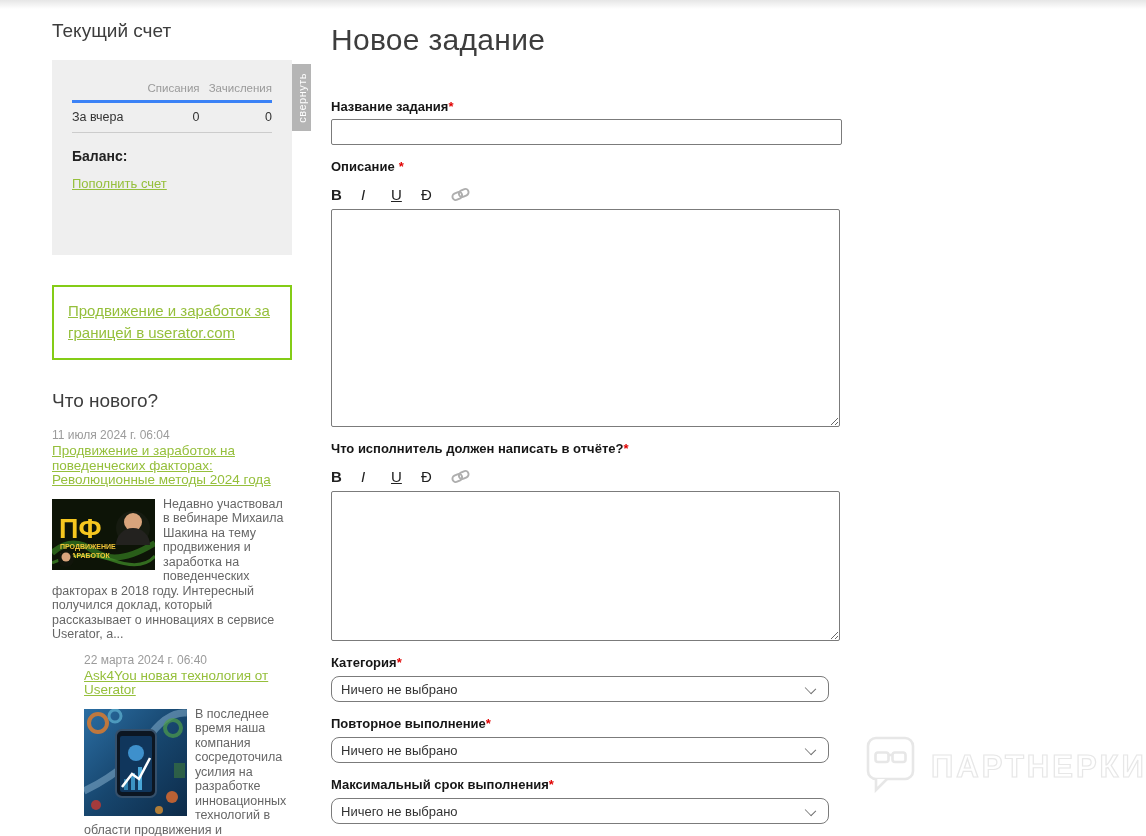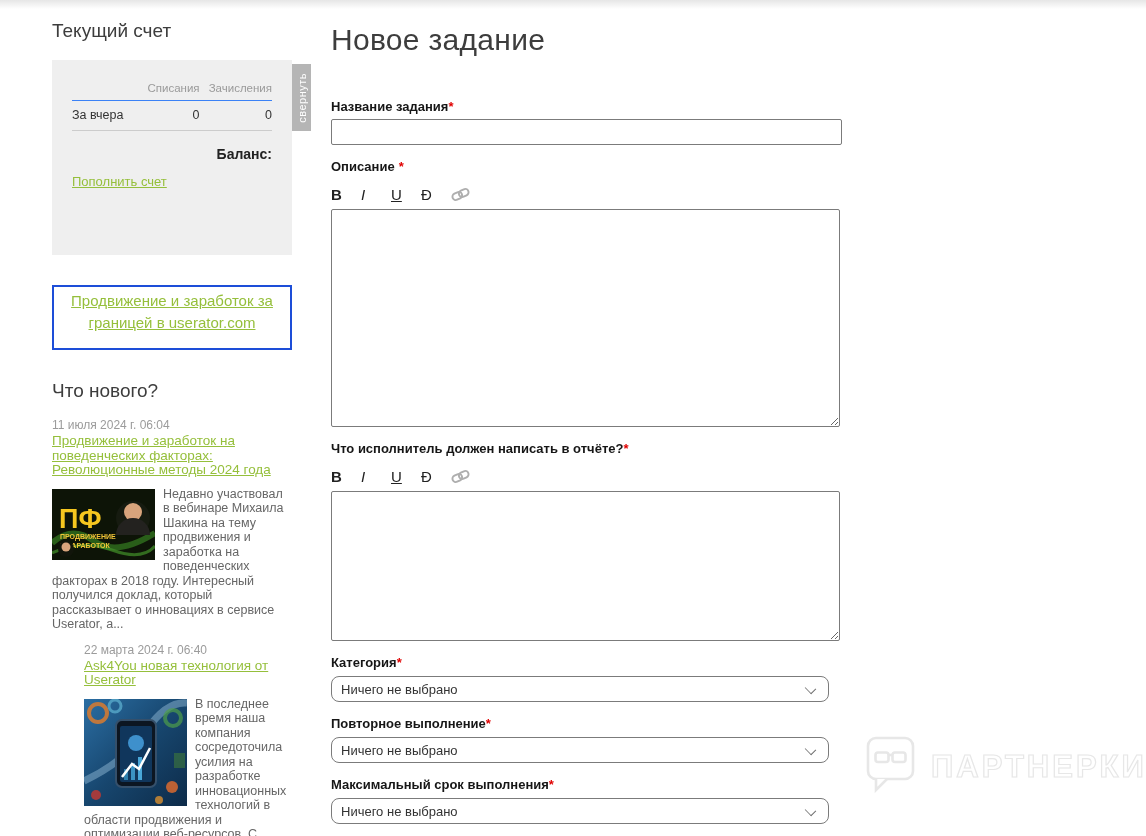--- a/index.html
+++ b/index.html
@@ -39,39 +39,39 @@
     cursor: pointer;
   }
   .collapse-tab span {
     writing-mode: vertical-rl; transform: rotate(180deg);
     font-size: 11px; color: #ffffff; letter-spacing: 0.5px;
   }
   table.acct { width: 100%; border-collapse: collapse; }
   .acct th {
     font-weight: 400; color: #9a9a9a; font-size: 11.5px;
     text-align: right; padding: 0 0 6px 0;
-    border-bottom: 1px solid #3b82f6;
+    border-bottom: 3px solid #3b82f6;
   }
   .acct th.lbl { width: 34%; }
   .acct td {
     font-size: 12.5px; color: #333333;
     text-align: right; padding: 7px 0 8px 0;
     border-bottom: 1px solid #cccccc;
   }
   .acct td.lbl { text-align: left; }
-  .balance-label { margin-top: 15px; font-size: 14px; font-weight: bold; color: #222; text-align: right; }
+  .balance-label { margin-top: 15px; font-size: 14px; font-weight: bold; color: #222; }
   .balance-value { margin-top: 3px; font-size: 30px; color: #333; line-height: 34px; }
   .green-link { color: #95bf3b; text-decoration: underline; cursor: pointer; }
   .topup { display: inline-block; margin-top: 12px; font-size: 13px; }
 
   .promo-box {
     margin-top: 30px;
-    border: 2px solid #1d4ed8;
-    padding: 3px 14px 14px 14px;
-    text-align: center;
+    border: 2px solid #84cc16;
+    padding: 13px 14px 14px 14px;
+    text-align: left;
   }
   .promo-link { display: inline-block; font-size: 15px; line-height: 22px; }
 
   .news-heading { margin-top: 29px; }
   .news-item { margin-top: 16px; }
   .news-item + .news-item { margin-top: 11px; padding-left: 32px; }
   .news-date { font-size: 12px; color: #9b9b9b; line-height: 14px; }
   .news-title {
     display: block; margin-top: 2px;
     font-size: 13.5px; line-height: 14.5px;

